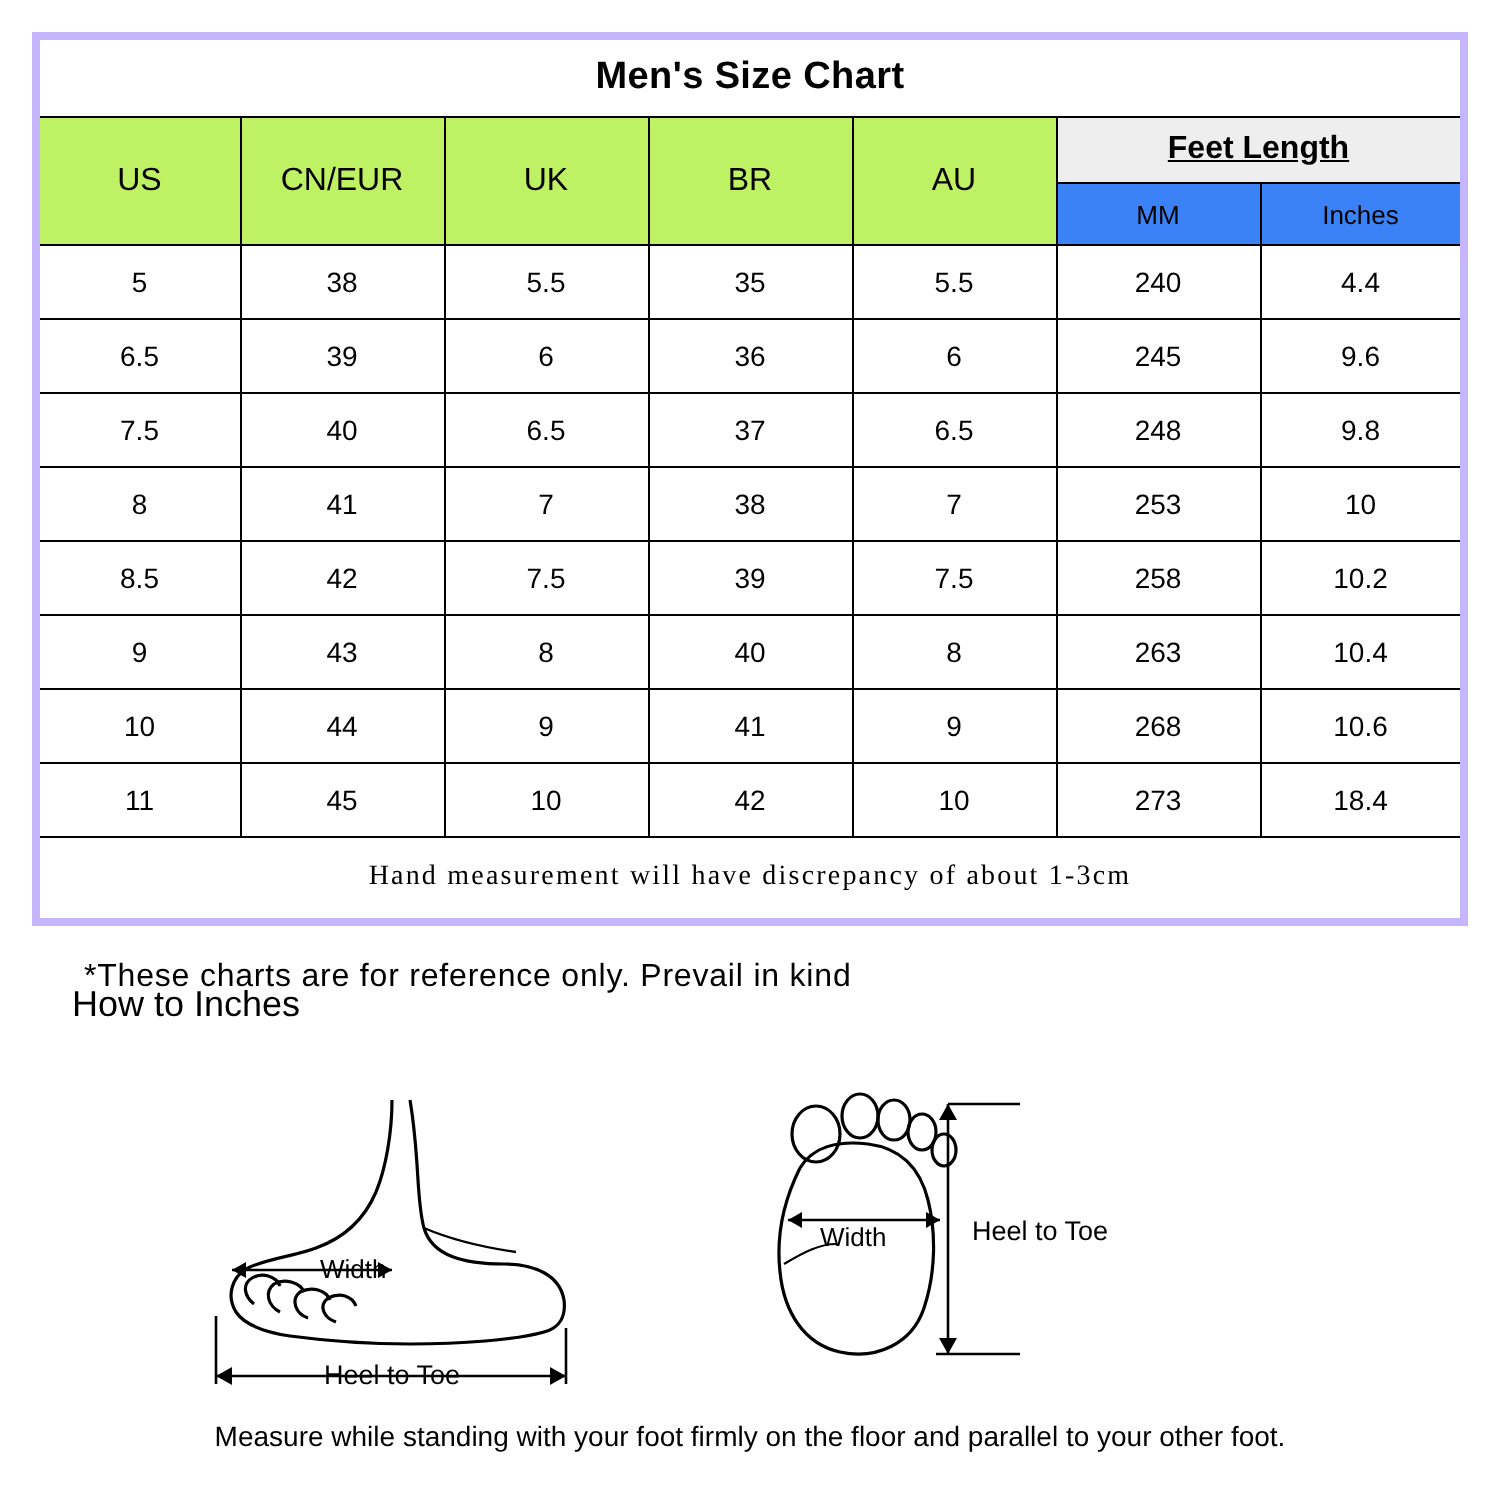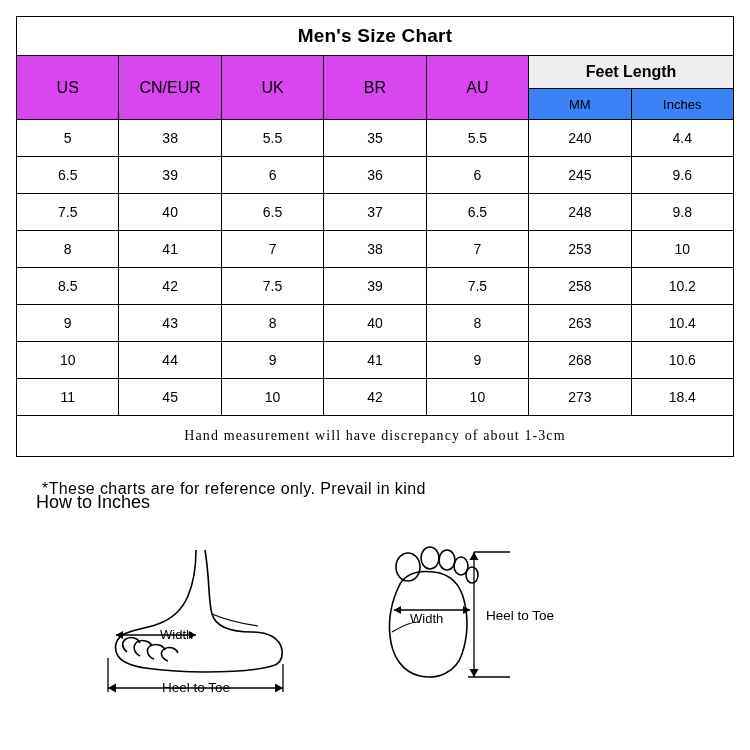--- a/index.html
+++ b/index.html
@@ -24,53 +24,54 @@
   .chart-wrap {
     position: absolute;
     left: 16px;
     top: 16px;
     width: 718px;
   }
   table.size-chart {
     width: 718px;
     border-collapse: collapse;
     table-layout: fixed;
-    border: 1px solid #c4b5fd;
+    border: 4px solid #c4b5fd;
   }
   table.size-chart td,
   table.size-chart th {
     border: 1px solid #000;
     text-align: center;
     vertical-align: middle;
     font-weight: normal;
     font-size: 14px;
     color: #000;
   }
   .chart-title-cell {
     height: 36px;
     font-size: 19px !important;
     font-weight: bold !important;
     letter-spacing: 0.2px;
   }
   .head-cell {
-    background: #d946ef;
+    background: #bef264;
     font-weight: normal;
     font-size: 16px !important;
   }
   .head-cell-sub {
     background: #3b82f6;
     font-weight: normal !important;
     font-size: 13px !important;
     height: 28px;
   }
   .feet-head {
     background: #eeeeee;
     font-weight: bold !important;
     font-size: 16px !important;
     height: 30px;
+    text-decoration: underline;
   }
   .data-row td {
     height: 34px;
     font-size: 14px;
   }
   .note-row td {
     height: 38px;
     font-family: "Liberation Serif", serif;
     font-size: 15px;
     letter-spacing: 1.1px;
@@ -287,14 +288,15 @@
         <line x1="474" y1="12" x2="510" y2="12"></line>
         <line x1="468" y1="137" x2="510" y2="137"></line>
         <line x1="474" y1="12" x2="474" y2="137"></line>
         <path d="M474,12 l-4.5,8 l9,0 z" fill="#000" stroke="none"></path>
         <path d="M474,137 l-4.5,-8 l9,0 z" fill="#000" stroke="none"></path>
       </g>
       <text x="486" y="80" font-size="13.5" fill="#000">Heel to Toe</text>
     </svg>
   </div>
 
+  <div class="footer-note">Measure while standing with your foot firmly on the floor and parallel to your other foot.</div>
 
 </div>
 
 </body></html>

